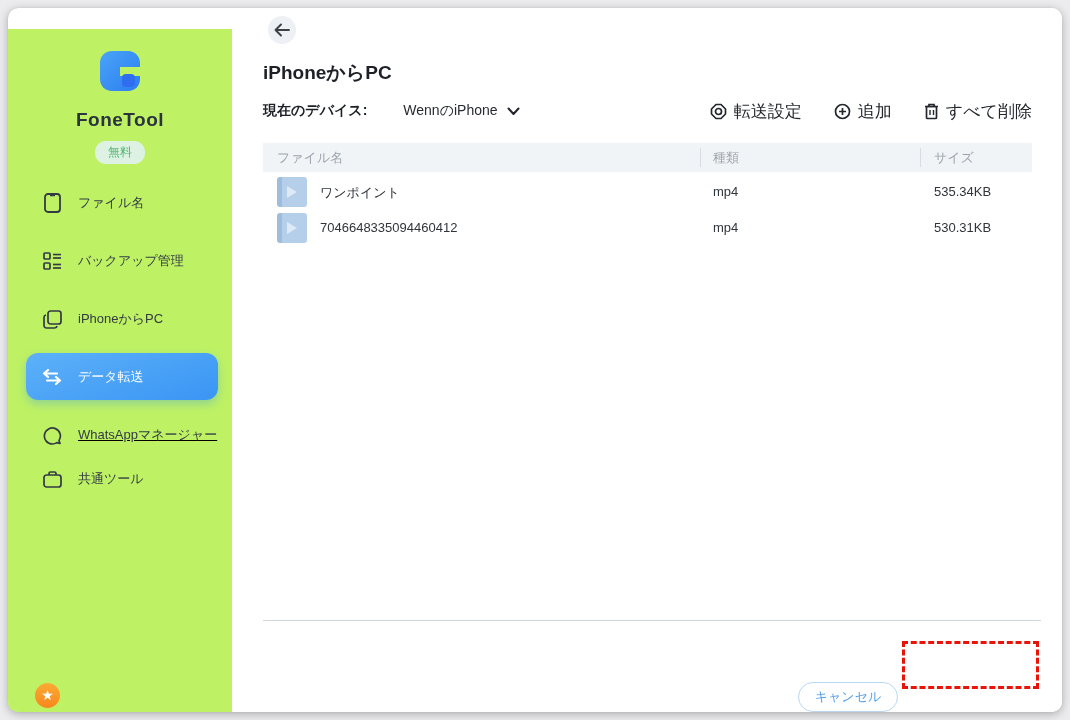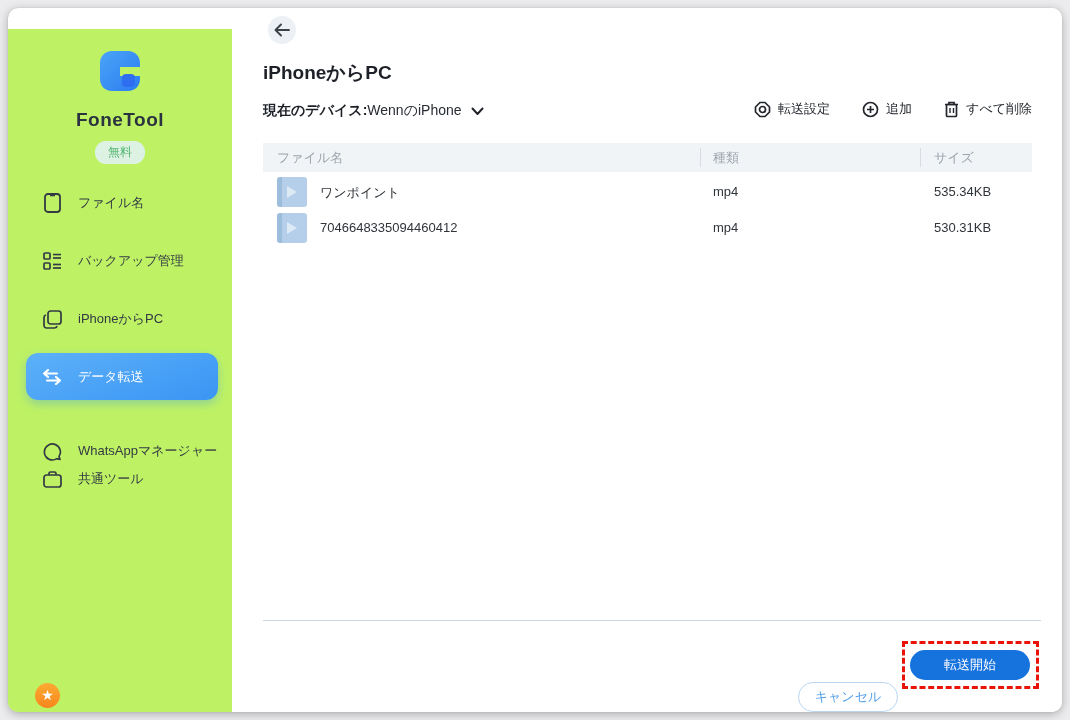--- a/index.html
+++ b/index.html
@@ -30,24 +30,24 @@
   .buy-btn svg { margin-right:7px; }
   .tb-icon { margin-left:24px; width:20px; height:20px; display:flex; align-items:center; justify-content:center; cursor:pointer; }
   .tb-divider { margin-left:18px; width:1px; height:20px; background:#d9d9dc; }
   
   .main { position:absolute; left:224px; top:0; width:830px; height:100%; background:#fff; }
   .back-btn { position:absolute; left:36px; top:8px; width:28px; height:28px; border-radius:50%; background:#edf0f4;
     display:flex; align-items:center; justify-content:center; cursor:pointer; }
   .page-title { position:absolute; left:31px; top:52px; font-size:19px; font-weight:bold; color:#1d2127; }
   .device-row { position:absolute; left:31px; top:94px; display:flex; align-items:center; font-size:14px; color:#1d2127; }
   .device-label { font-weight:bold; }
-  .device-name { cursor:pointer; color:#272c33; }
+  .device-name { margin-left:36px; cursor:pointer; color:#272c33; }
   .chev { margin-left:9px; cursor:pointer; display:flex; }
   .toolbar { position:absolute; top:92px; right:30px; display:flex; align-items:center; }
-  .tool-btn { display:flex; align-items:center; margin-left:32px; font-size:13px; color:#23272d; cursor:pointer; }
+  .tool-btn { display:flex; align-items:center; margin-left:32px; font-size:17px; color:#23272d; cursor:pointer; }
   .tool-btn svg { margin-right:7px; }
   
   .table-head { position:absolute; left:31px; top:135px; width:769px; height:29px; background:#f1f4f7; display:flex; align-items:center; }
   .th { font-size:13px; color:#9ba3ac; }
   .th-name { position:absolute; left:14px; }
   .th-type { position:absolute; left:450px; }
   .th-size { position:absolute; left:671px; }
   .th-div { position:absolute; top:5px; width:1px; height:19px; background:#d9dde3; }
   .row { position:absolute; left:31px; width:769px; height:36px; }
   .row-1 { top:166px; } .row-2 { top:202px; }
@@ -120,21 +120,21 @@
       </div>
       <div class="nav-item selected" style="top:172px;">
         <span class="nv-icon">
           <svg width="20" height="16" viewBox="0 0 20 16">
               <path d="M6 1 L2 4.5 L6 8 M2 4.5 H15" fill="none" stroke="#ffffff" stroke-width="2.2" stroke-linecap="round" stroke-linejoin="round"></path>
               <path d="M14 8 L18 11.5 L14 15 M18 11.5 H5" fill="none" stroke="#ffffff" stroke-width="2.2" stroke-linecap="round" stroke-linejoin="round"></path>
             </svg>
         </span>
         <span class="nv-label">データ転送</span>
       </div>
-      <div class="nav-item" style="top:248px;">
+      <div class="nav-item" style="top:232px;text-decoration:underline;">
         <span class="nv-icon">
           <svg width="19" height="19" viewBox="0 0 19 19">
               <path d="M9.5 1 A8 8 0 1 1 3 4.5 L2 1.5 L5.2 2.4 A8 8 0 0 1 9.5 1z" fill="none" stroke="#333a44" stroke-width="1.7" stroke-linejoin="round" transform="rotate(180 9.5 9.5)"></path>
             </svg>
         </span>
         <span class="nv-label">WhatsAppマネージャー</span>
       </div>
       <div class="nav-item" style="top:276px;">
         <span class="nv-icon">
           <svg width="19" height="18" viewBox="0 0 19 18">
@@ -257,17 +257,16 @@
       <span class="thumb">
           <span class="play"></span>
         </span>
       <span class="cell cell-name">7046648335094460412</span>
       <span class="cell cell-type">mp4</span>
       <span class="cell cell-size">530.31KB</span>
     </div>
 
     <div class="footer-divider"></div>
     <div class="cancel-btn">キャンセル</div>
-    <div class="start-btn">転送開始</div>
     <div class="red-annot"></div>
   </div>
 
 </div>
 
 </body></html>

